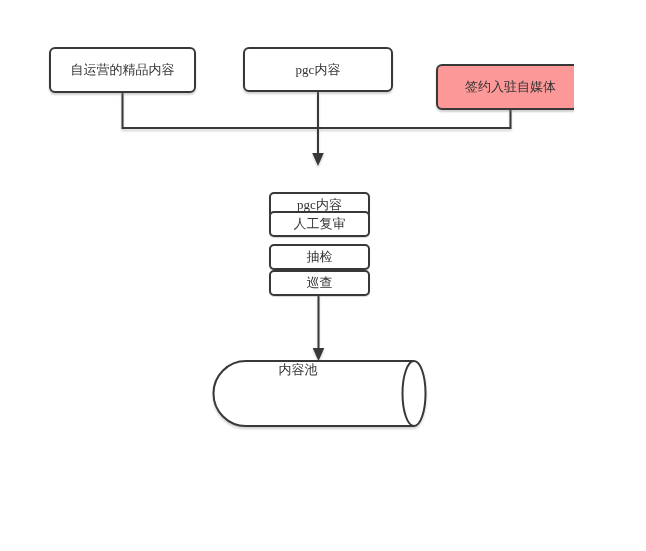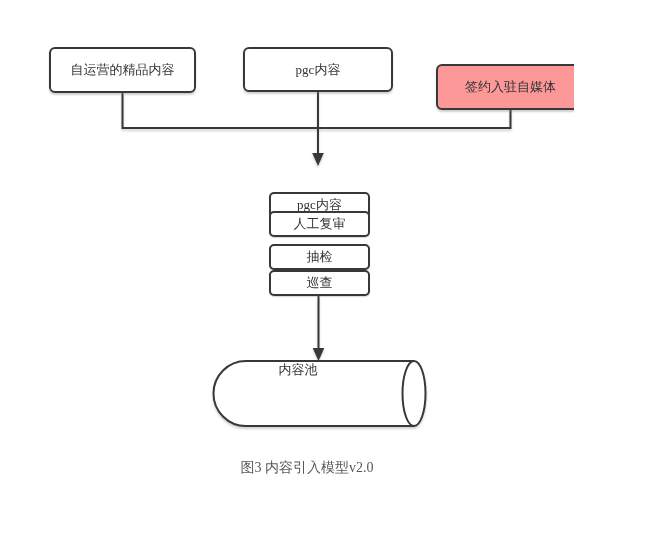--- a/index.html
+++ b/index.html
@@ -101,15 +101,14 @@
     <span>抽检</span>
   </div>
   <div class="step step-5">
     <span>巡查</span>
   </div>
 
   <div class="cyl-label">
     <span>内容池</span>
   </div>
 
-  <div class="caption">图3 内容引入模型v2.0</div>
 
 </div>
 
 </body></html>

